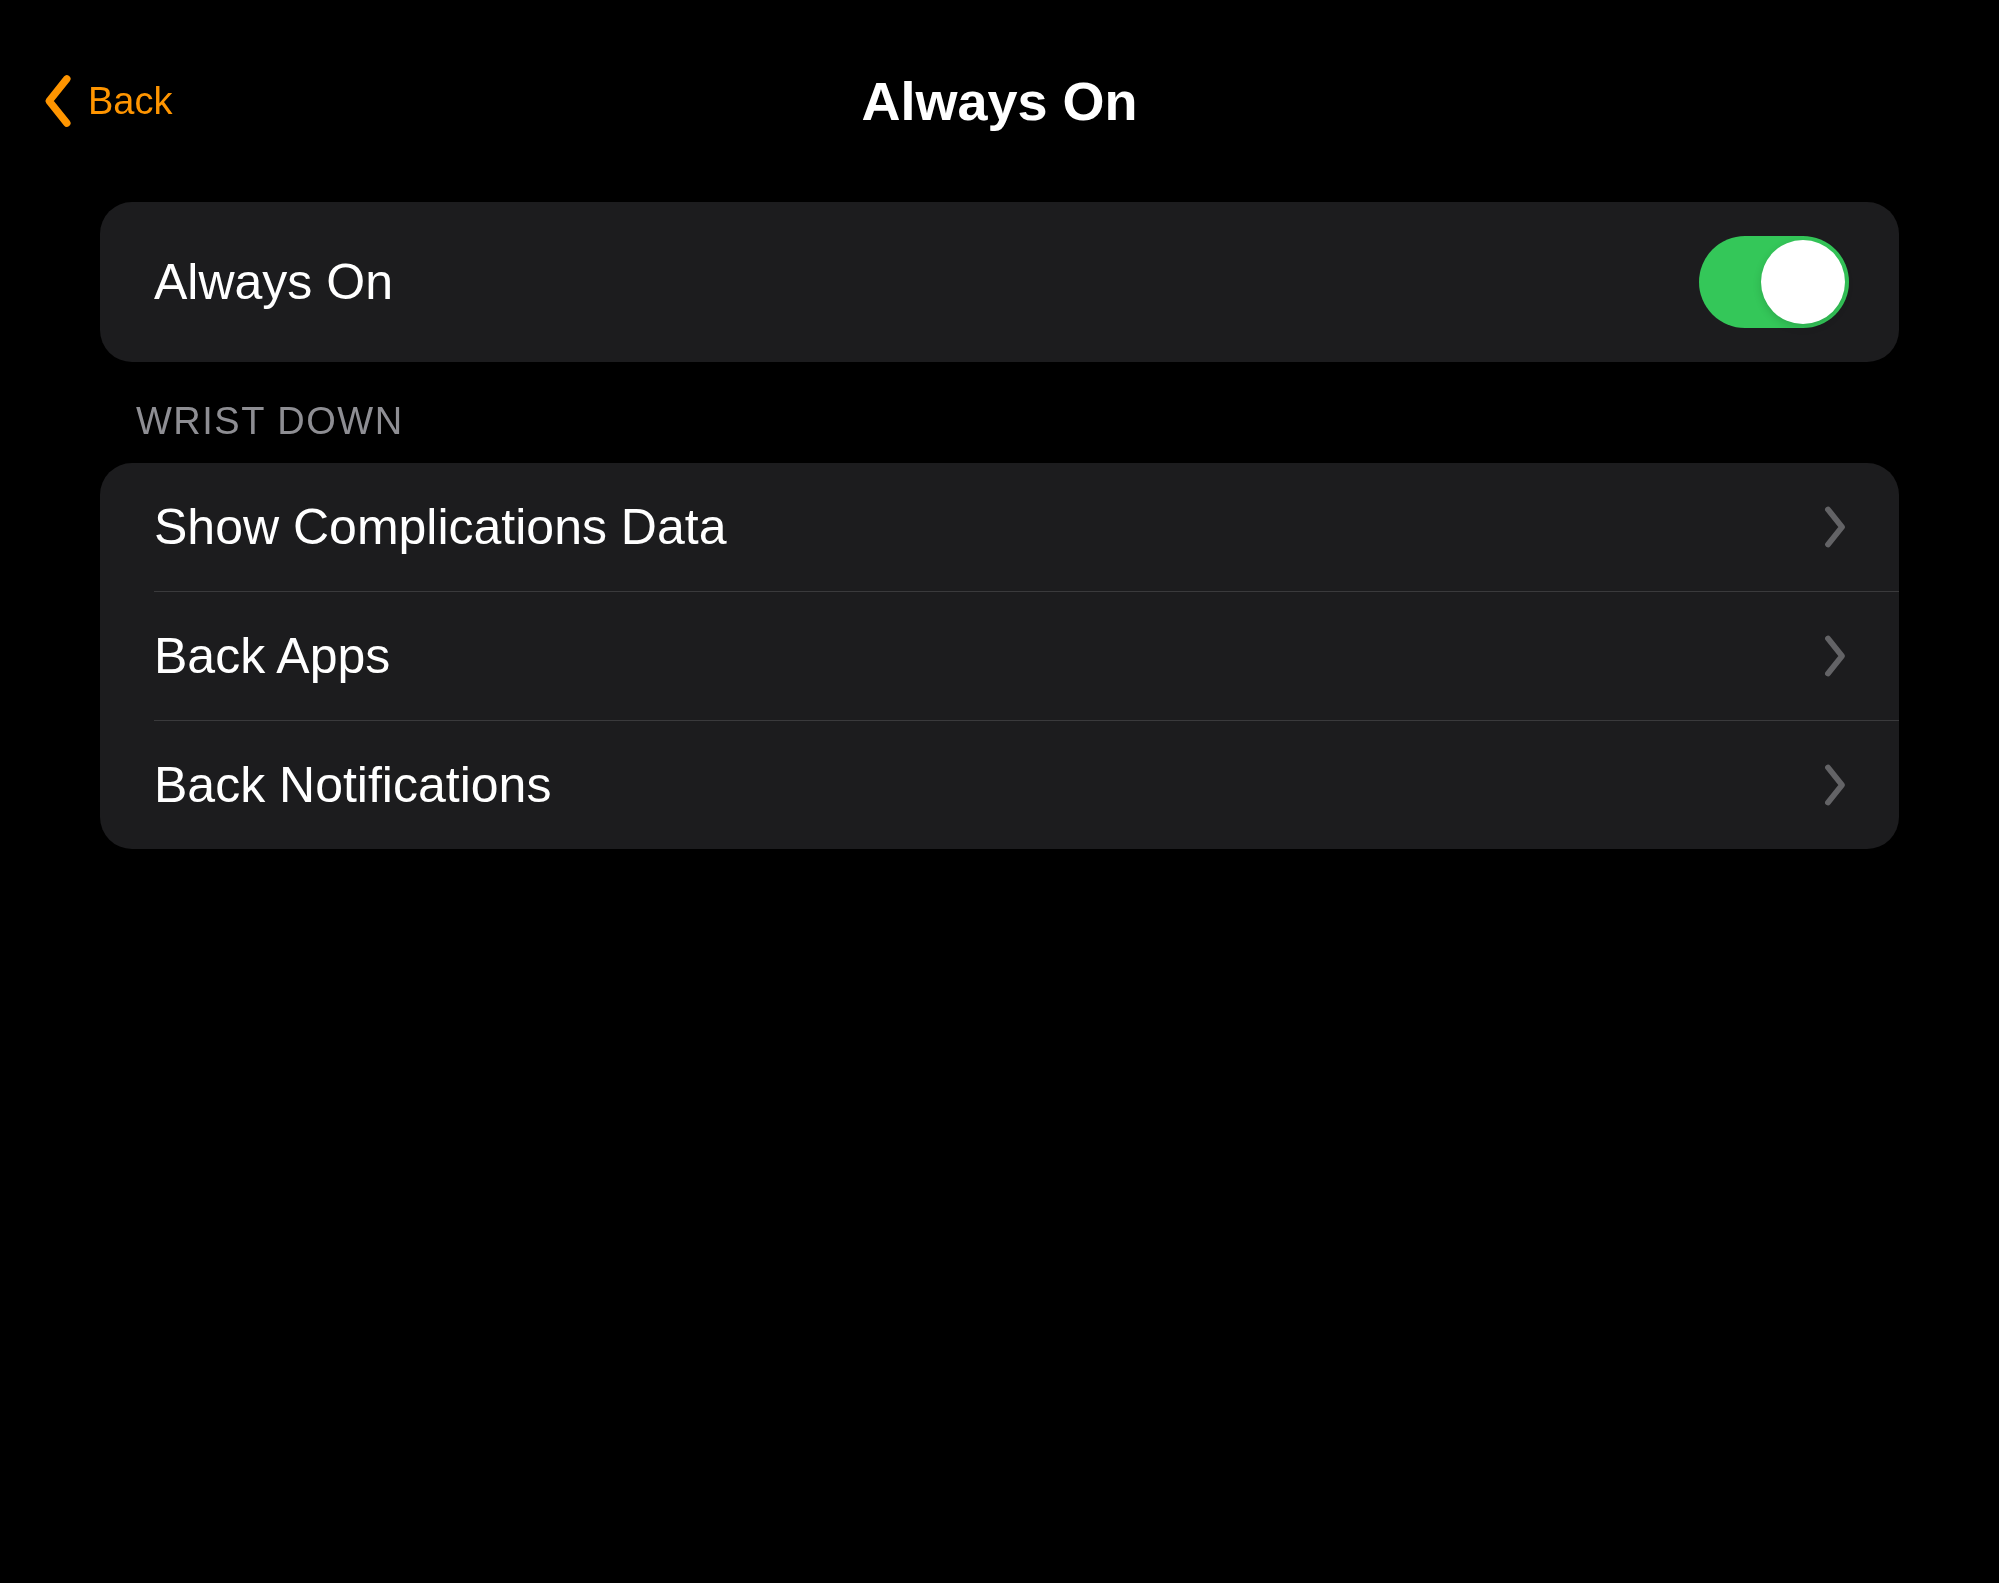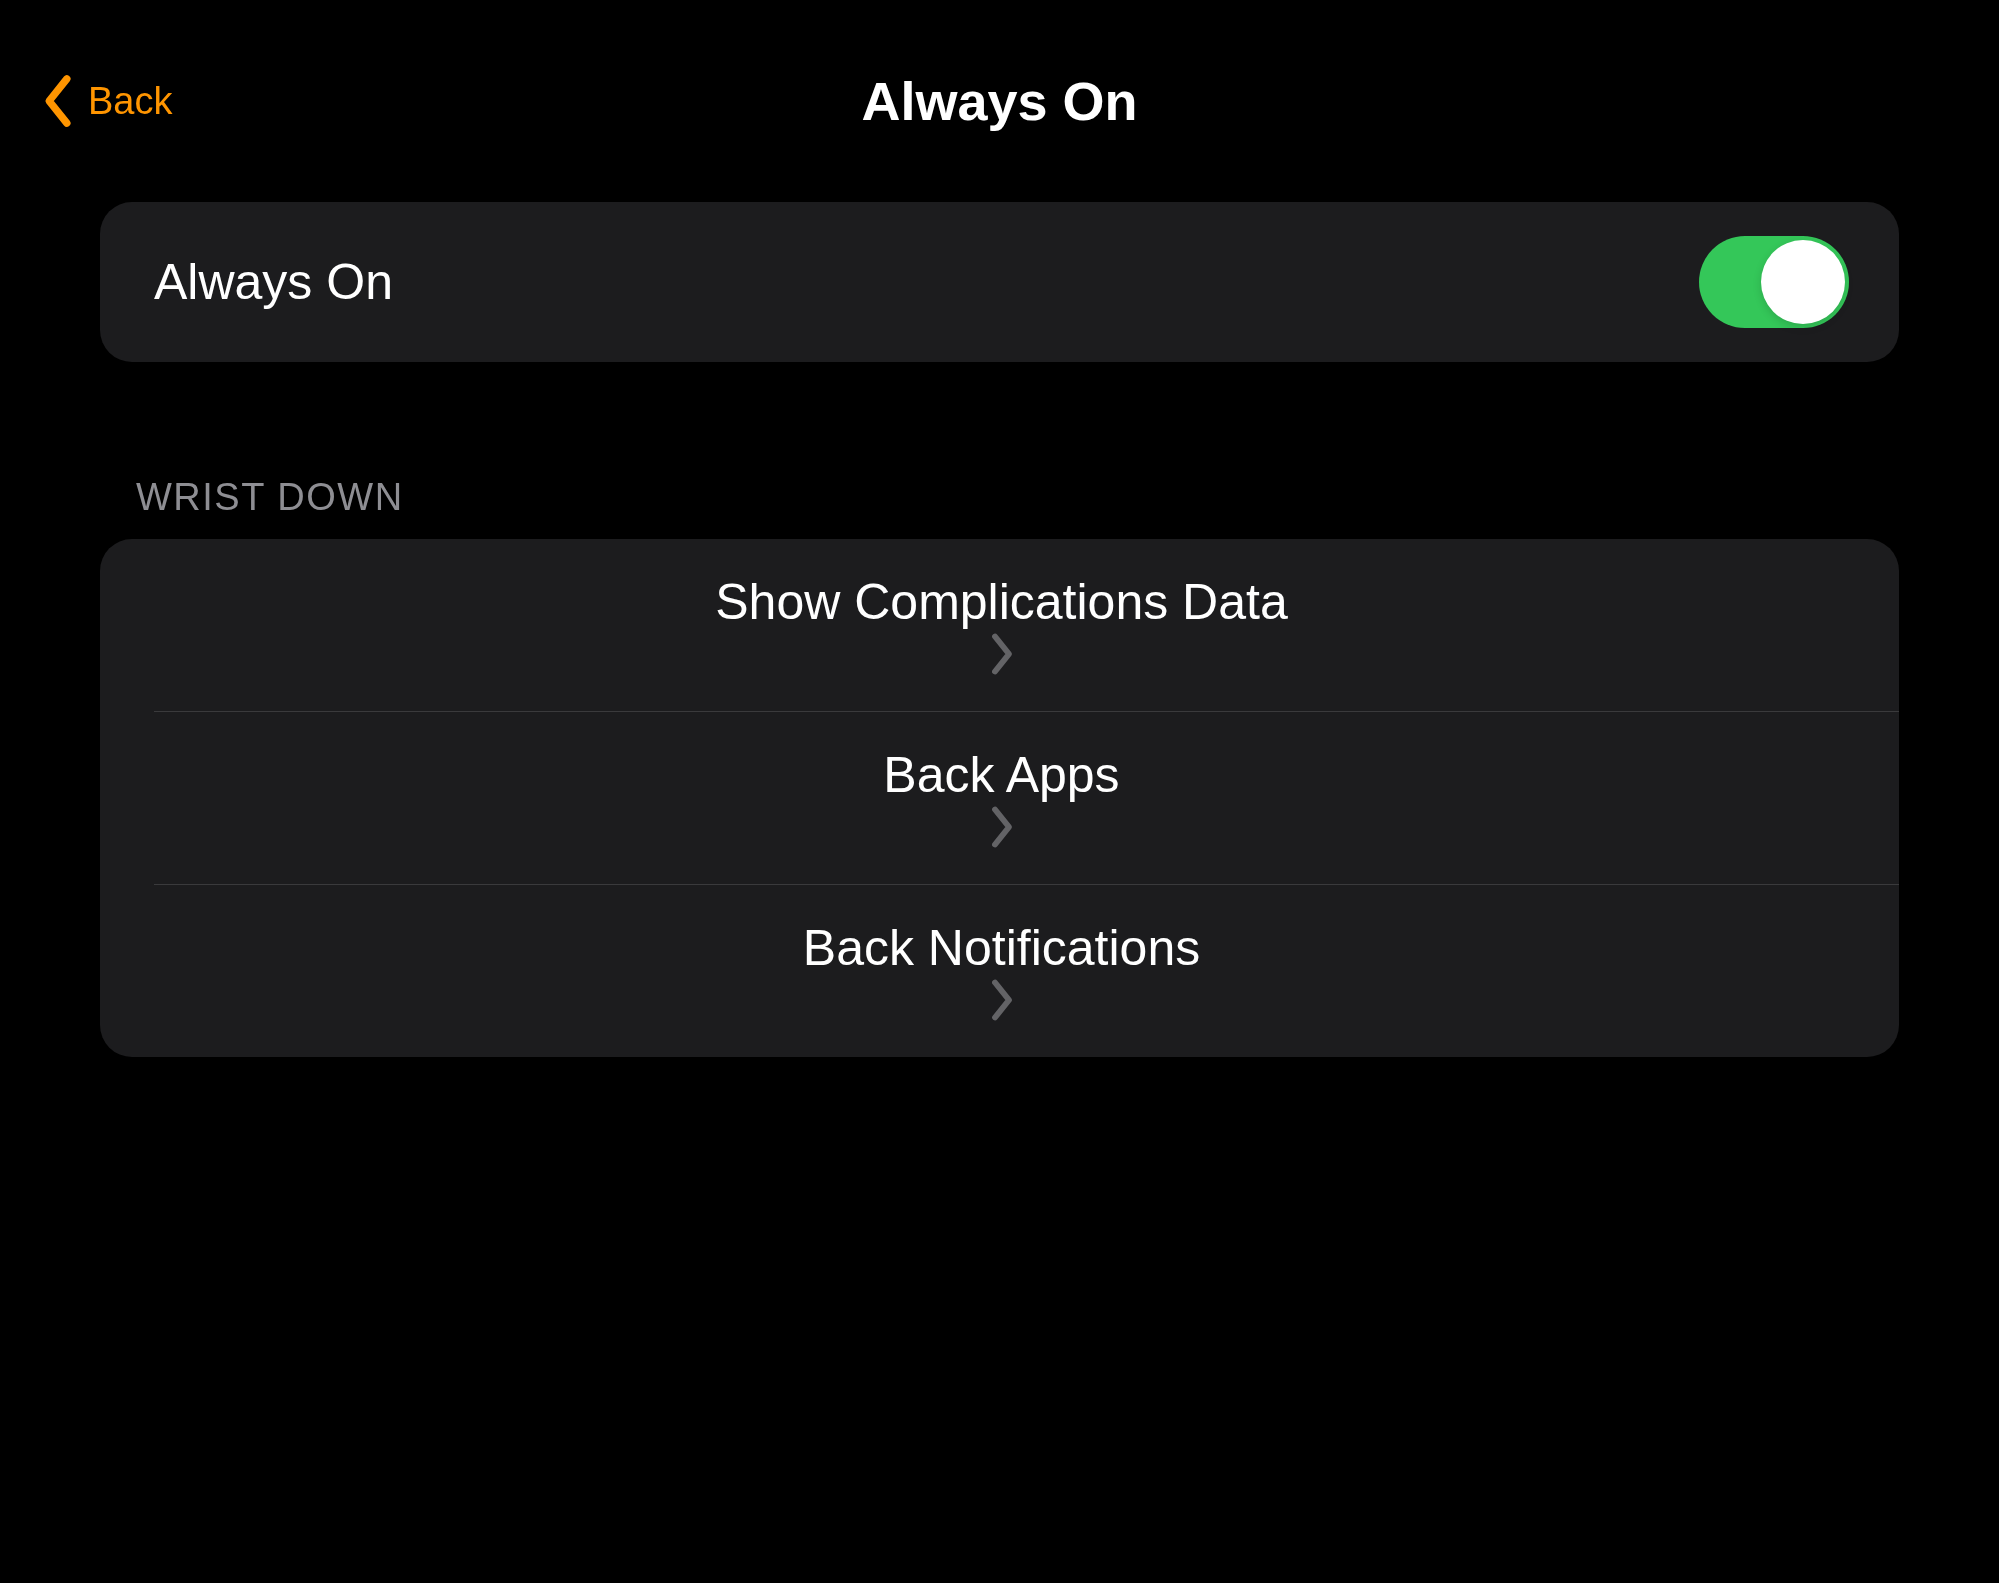--- a/index.html
+++ b/index.html
@@ -50,21 +50,21 @@
       font-weight: 600;
       color: #ffffff;
       margin: 0 auto;
     }
 
     .content {
       padding: 0 100px;
     }
 
     .section {
-      margin-top: 114px;
+      margin-top: 38px;
     }
 
     .section-first {
       margin-top: 30px;
     }
 
     .section-header {
       color: #8e8e93;
       font-size: 38px;
       font-weight: 400;
@@ -132,21 +132,20 @@
       color: #636366;
     }
 
     .disclosure-chevron svg {
       width: 28px;
       height: 46px;
     }
 
     .nav-cell {
       cursor: pointer;
-      flex-direction: column;
     }
   </style>
 </head>
 <body>
 
 <div class="header">
   <div class="back-button">
     <span class="back-chevron">
       <svg viewBox="0 0 24 38" fill="none" stroke="currentColor" stroke-width="5" stroke-linecap="round" stroke-linejoin="round">
         <polyline points="18,4 6,19 18,34"></polyline>

